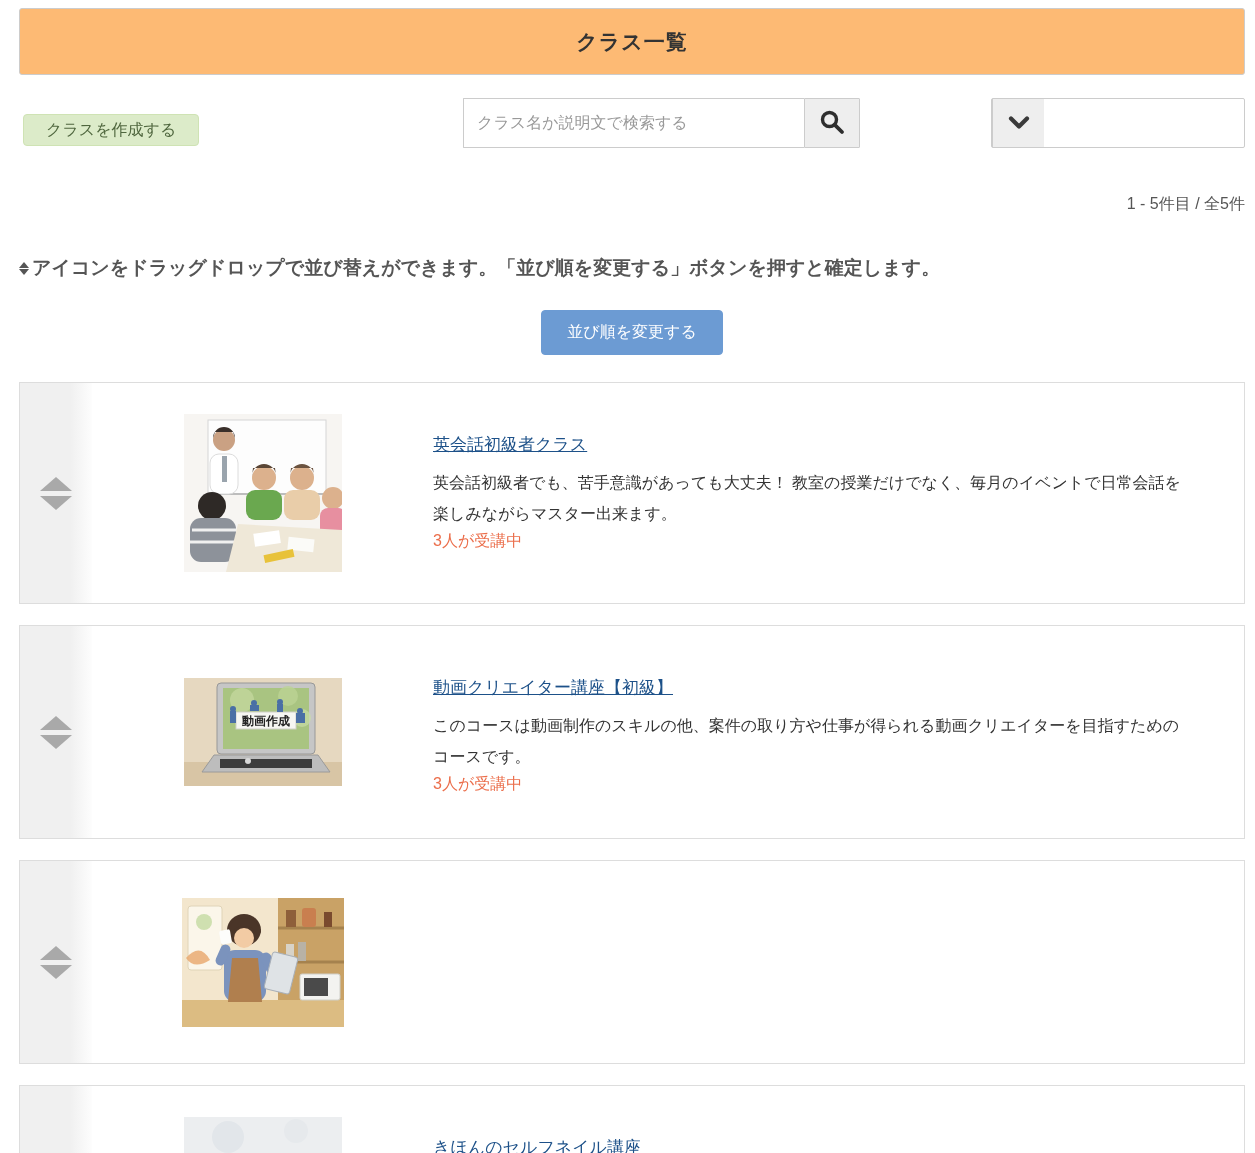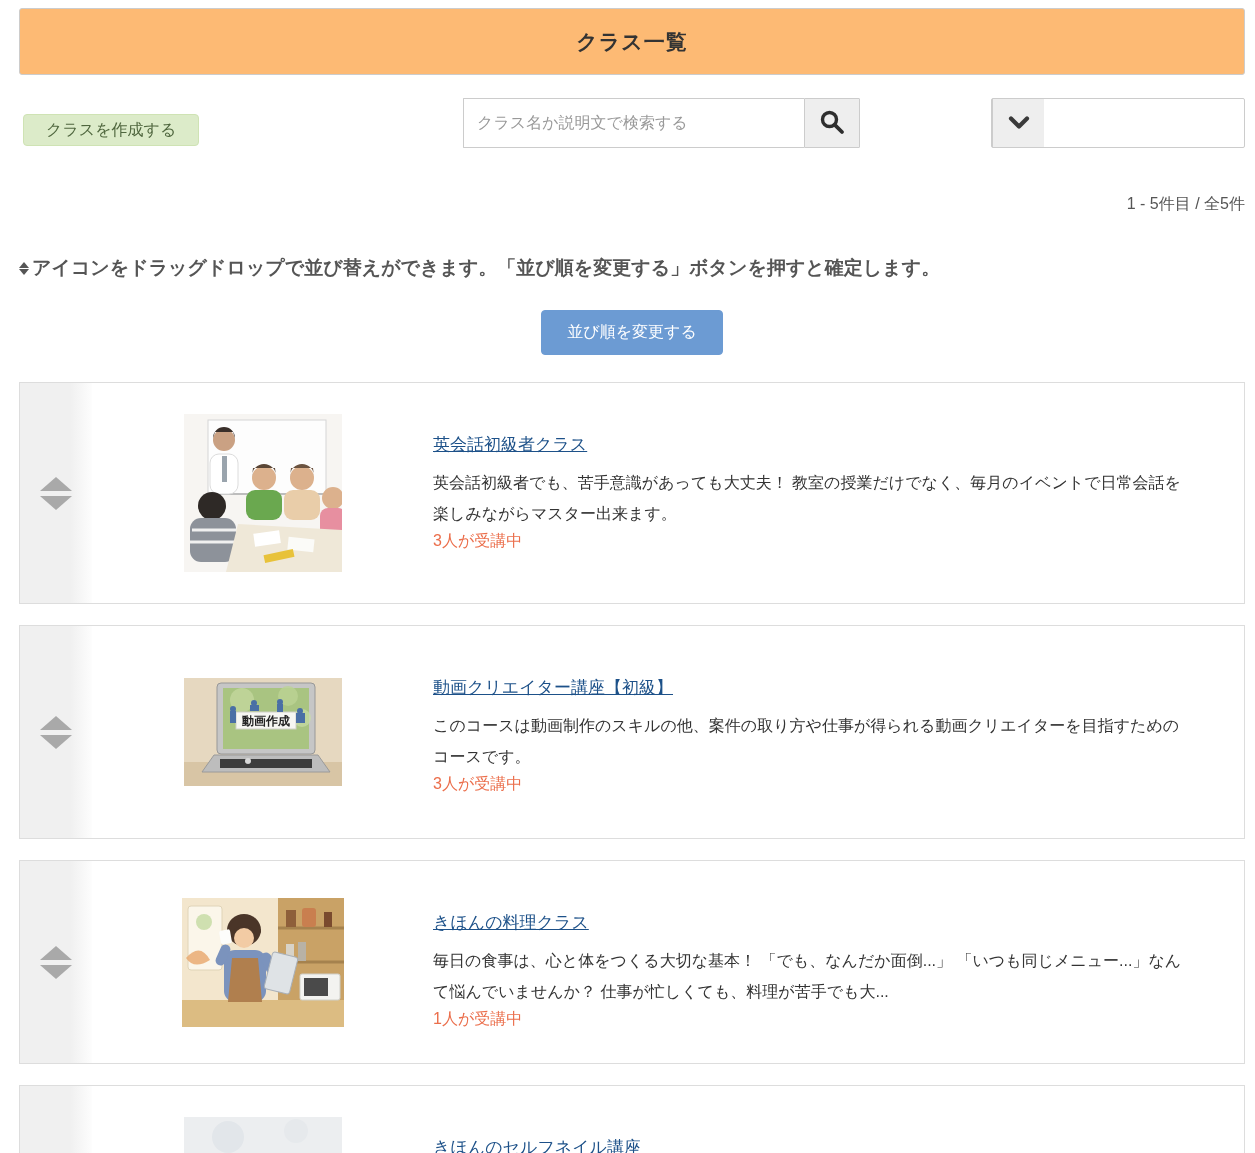--- a/index.html
+++ b/index.html
@@ -213,25 +213,20 @@
           <circle cx="62" cy="40" r="10" fill="#f2cba4"></circle>
           <path d="M45,34 q4,-14 17,-14 q13,0 17,14 l-4,4 q-2,-10 -13,-10 q-11,0 -13,10 z" fill="#4a3528"></path>
           <rect x="42" y="52" width="42" height="52" rx="11" fill="#7b93bd"></rect>
           <path d="M50,60 h26 l4,44 h-34 z" fill="#b07f4e"></path>
           <rect x="36" y="46" width="10" height="22" rx="5" fill="#7b93bd" transform="rotate(24 41 57)"></rect>
           <rect x="38" y="32" width="11" height="14" rx="2" fill="#fdfdfb" transform="rotate(-10 43 39)"></rect>
           <rect x="82" y="54" width="11" height="26" rx="5" fill="#7b93bd" transform="rotate(-28 87 67)"></rect>
           <rect x="86" y="56" width="26" height="38" rx="3" fill="#dfe3e6" stroke="#a9b0b8" transform="rotate(14 99 75)"></rect>
         </svg>
       </div>
-      <div class="text-cell">
-        <a href="#" class="class-title">きほんの料理クラス</a>
-        <p class="class-desc">毎日の食事は、心と体をつくる大切な基本！ 「でも、なんだか面倒...」 「いつも同じメニュー...」なんて悩んでいませんか？ 仕事が忙しくても、料理が苦手でも大...</p>
-        <div class="class-enrollment">1人が受講中</div>
-      </div>
     </div>
 
     <div class="class-item">
       <div class="drag-cell">
         
       </div>
       <div class="thumb-cell">
         <svg width="158" height="158" viewBox="0 0 158 158">
           <rect width="158" height="158" fill="#eceef0"></rect>
           <circle cx="44" cy="20" r="16" fill="#e2e6ea"></circle>

